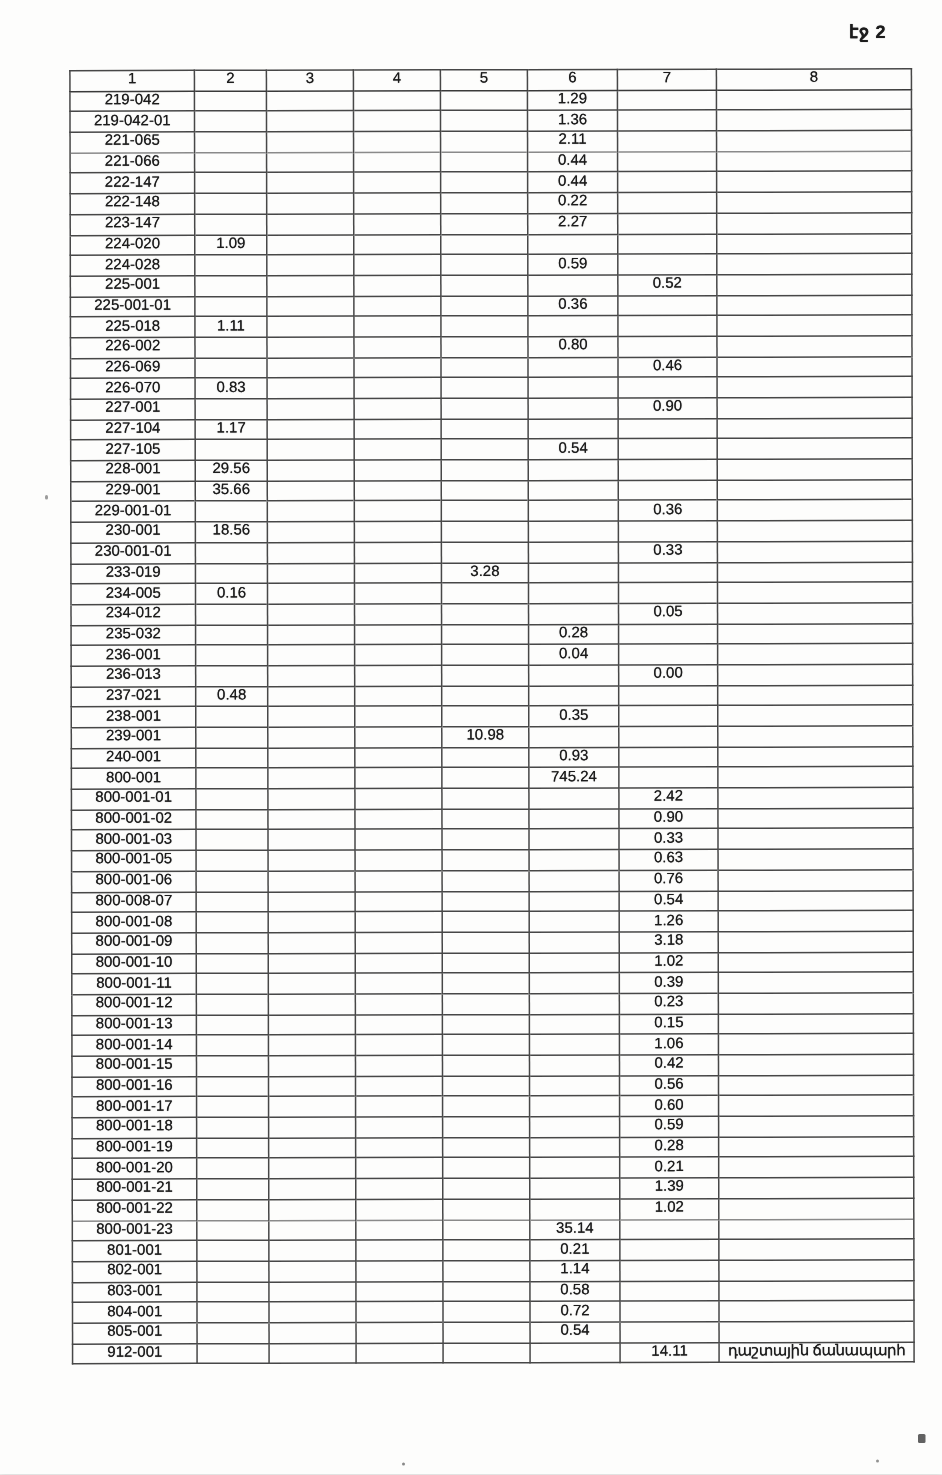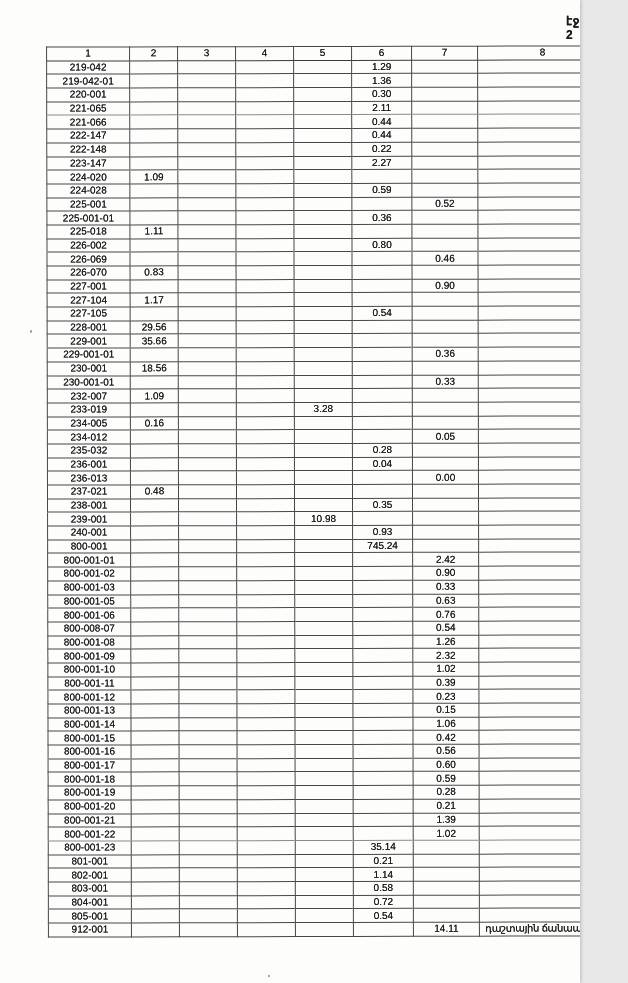--- a/index.html
+++ b/index.html
@@ -1,17 +1,17 @@
 <!DOCTYPE html>
 <html><head>
 <meta charset="utf-8">
 <style>
   html,body{margin:0;padding:0;background:#e8e8e8;}
   .page{
-    position:relative;width:580px;height:983px;background:#fdfdfc;
+    position:relative;width:628px;height:983px;background:#fdfdfc;
     font-family:"Liberation Sans",sans-serif;color:#1c1c1c;overflow:hidden;
     box-shadow:0 0 4px rgba(0,0,0,.3);
   }
   .page-num{
     position:absolute;top:14px;left:566px;font-size:12px;font-weight:bold;
     letter-spacing:.5px;text-shadow:0 0 .5px #222;
   }
   table.scan{
     position:absolute;left:47px;top:46px;width:561px;
     border-collapse:collapse;table-layout:fixed;
@@ -80,30 +80,20 @@
         <tr>
           <td>219-042-01</td>
           <td></td>
           <td></td>
           <td></td>
           <td></td>
           <td>1.36</td>
           <td></td>
           <td></td>
         </tr>
-        <tr>
-          <td>220-001</td>
-          <td></td>
-          <td></td>
-          <td></td>
-          <td></td>
-          <td>0.30</td>
-          <td></td>
-          <td></td>
-        </tr>
         <tr class="rough">
           <td>221-065</td>
           <td></td>
           <td></td>
           <td></td>
           <td></td>
           <td>2.11</td>
           <td></td>
           <td></td>
         </tr>
@@ -301,30 +291,20 @@
           <td>230-001-01</td>
           <td></td>
           <td></td>
           <td></td>
           <td></td>
           <td></td>
           <td>0.33</td>
           <td></td>
         </tr>
         <tr>
-          <td>232-007</td>
-          <td>1.09</td>
-          <td></td>
-          <td></td>
-          <td></td>
-          <td></td>
-          <td></td>
-          <td></td>
-        </tr>
-        <tr>
           <td>233-019</td>
           <td></td>
           <td></td>
           <td></td>
           <td>3.28</td>
           <td></td>
           <td></td>
           <td></td>
         </tr>
         <tr class="rough">
@@ -497,21 +477,21 @@
           <td>1.26</td>
           <td></td>
         </tr>
         <tr>
           <td>800-001-09</td>
           <td></td>
           <td></td>
           <td></td>
           <td></td>
           <td></td>
-          <td>2.32</td>
+          <td>3.18</td>
           <td></td>
         </tr>
         <tr>
           <td>800-001-10</td>
           <td></td>
           <td></td>
           <td></td>
           <td></td>
           <td></td>
           <td>1.02</td>

